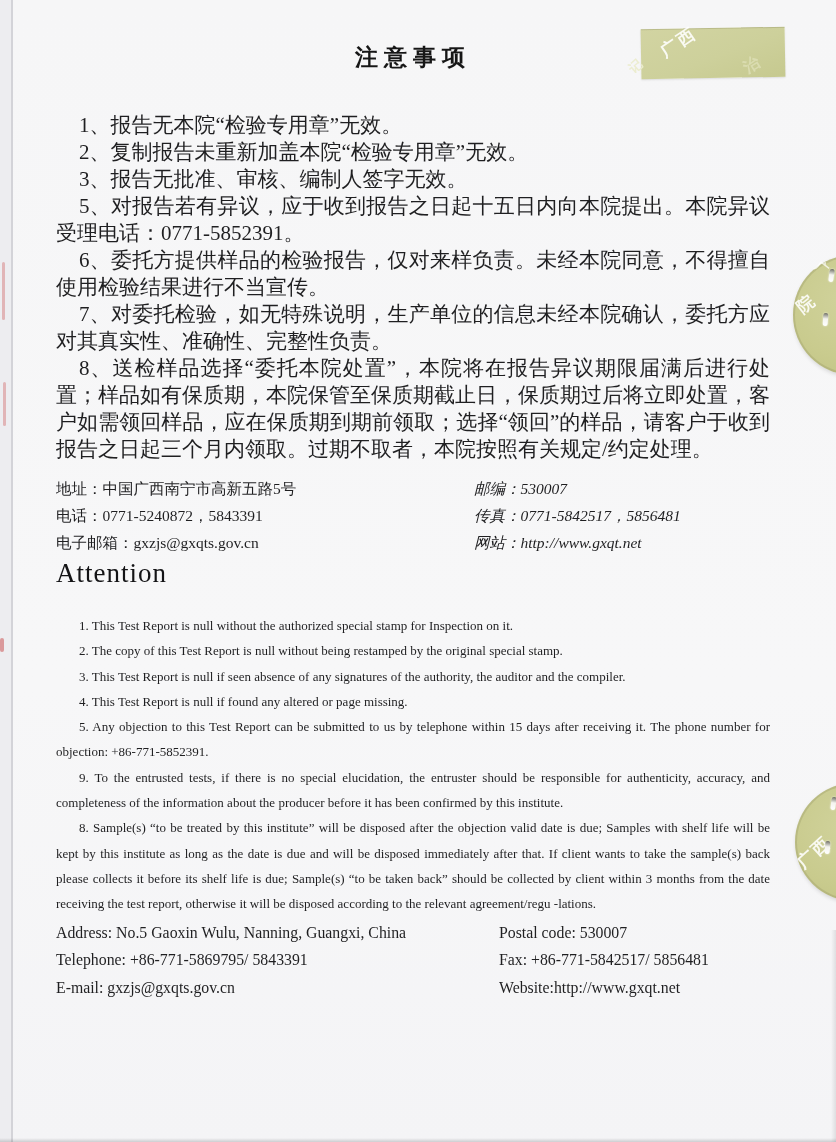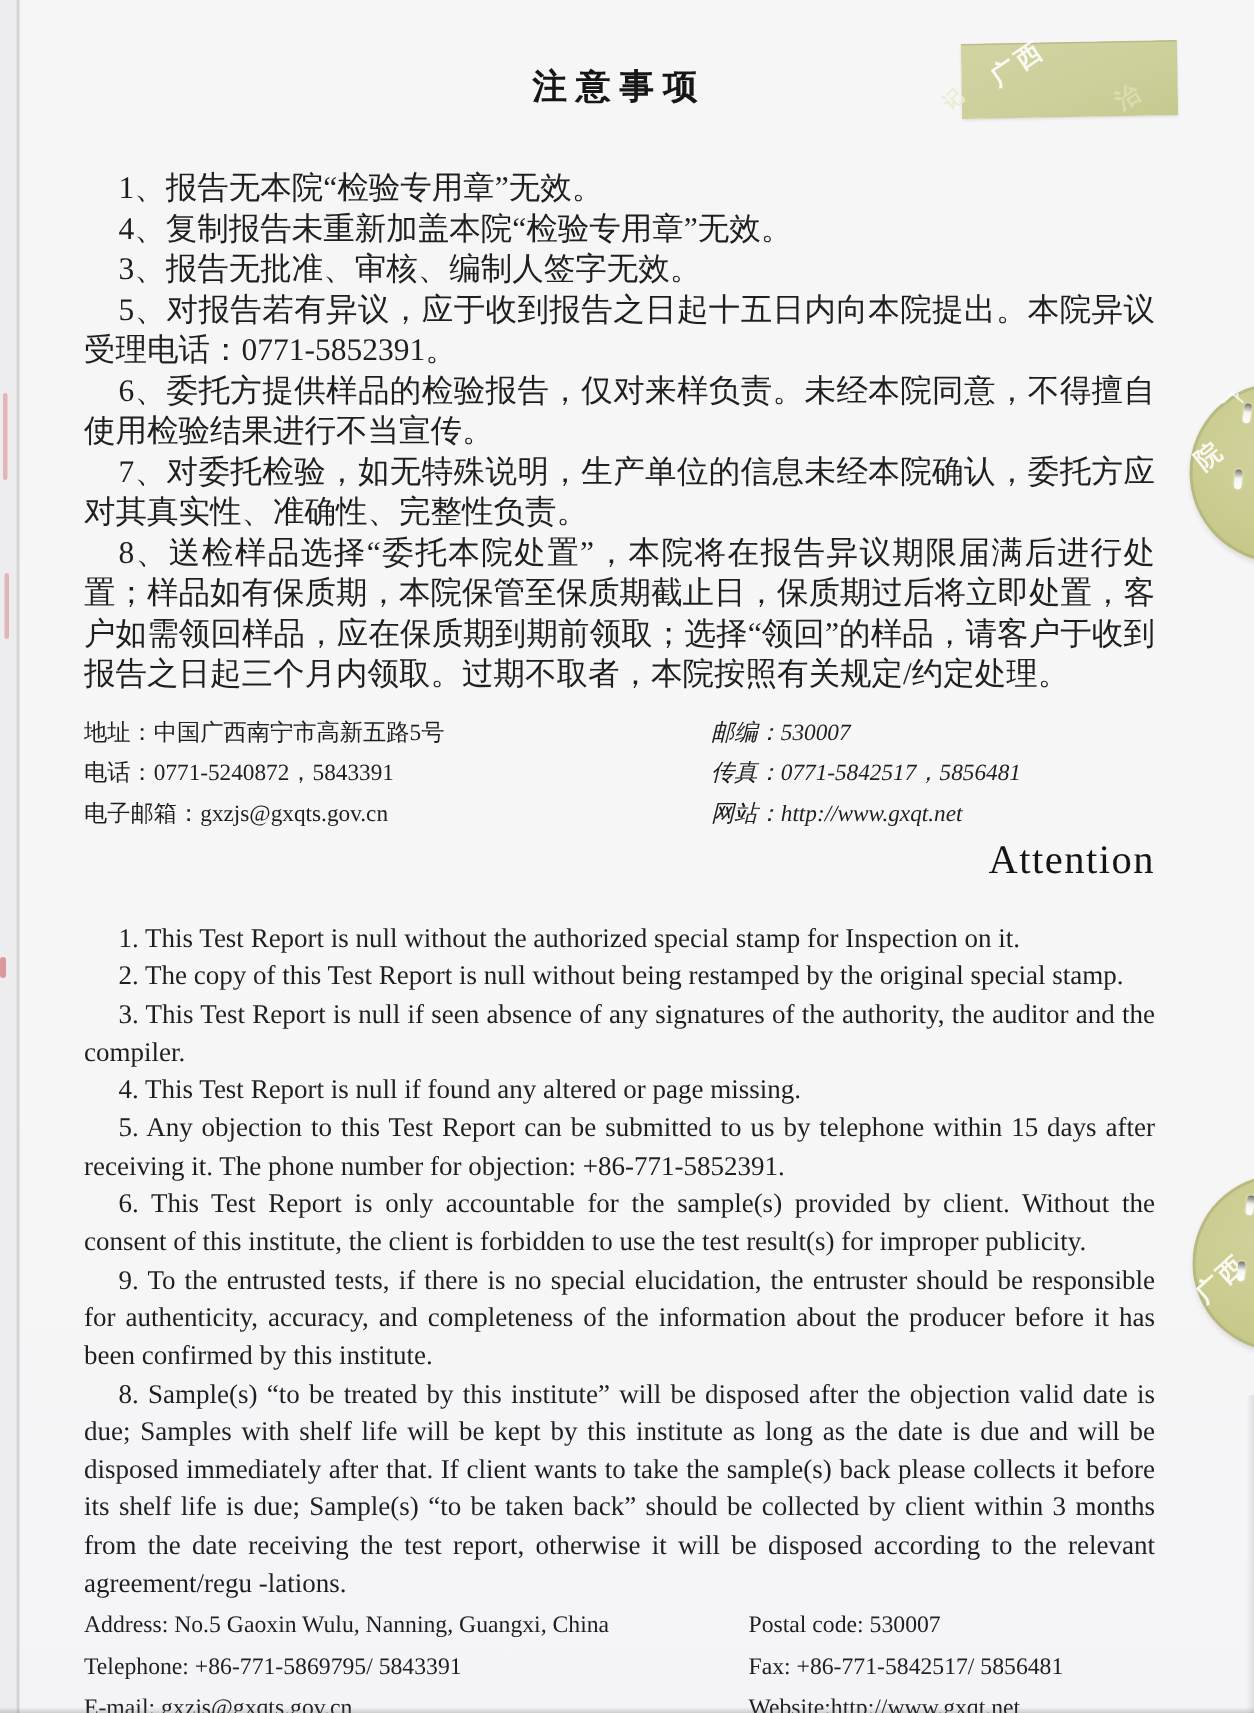--- a/index.html
+++ b/index.html
@@ -52,28 +52,28 @@
   .zh-notes { margin-top: 39px; font-size: 21px; line-height: 27px; text-align: justify; }
   .zh-notes p { text-indent: 23px; }
 
   .contact-zh { margin-top: 12px; font-size: 15.5px; line-height: 27px; }
   .contact-row { display: flex; }
   .contact-zh .cl { width: 418px; }
   .contact-zh .cr { flex: 1; font-style: italic; }
 
   .title-en {
     margin-top: 2px;
-    text-align: right;
+    text-align: left;
     font-size: 27px;
     font-weight: 400;
     letter-spacing: 1px;
     color: #141416;
   }
 
-  .en-notes { margin-top: 24px; font-size: 18px; line-height: 25.3px; text-align: justify; }
+  .en-notes { margin-top: 24px; font-size: 13px; line-height: 25.3px; text-align: justify; }
   .en-notes p { text-indent: 23px; }
 
   .contact-en { margin-top: 2px; font-size: 15.8px; line-height: 27.5px; }
   .contact-en .cl { width: 443px; }
   .contact-en .cr { flex: 1; }
 
   
   .sticker-rect {
     position: absolute; left: 641px; top: 28px; width: 144px; height: 50px;
     background: linear-gradient(160deg, #d2d4a2 0%, #cdd09b 55%, #c6c98f 100%);
@@ -122,21 +122,21 @@
   <div class="red-mark m1"></div>
   <div class="red-mark m2"></div>
   <div class="red-mark m3"></div>
 
   <div class="content">
 
     <h1 class="title-zh">注意事项</h1>
 
     <div class="zh-notes">
       <p>1、报告无本院“检验专用章”无效。</p>
-      <p>4、复制报告未重新加盖本院“检验专用章”无效。</p>
+      <p>2、复制报告未重新加盖本院“检验专用章”无效。</p>
       <p>3、报告无批准、审核、编制人签字无效。</p>
       <p>5、对报告若有异议，应于收到报告之日起十五日内向本院提出。本院异议受理电话：0771-5852391。</p>
       <p>6、委托方提供样品的检验报告，仅对来样负责。未经本院同意，不得擅自使用检验结果进行不当宣传。</p>
       <p>7、对委托检验，如无特殊说明，生产单位的信息未经本院确认，委托方应对其真实性、准确性、完整性负责。</p>
       <p>8、送检样品选择“委托本院处置”，本院将在报告异议期限届满后进行处置；样品如有保质期，本院保管至保质期截止日，保质期过后将立即处置，客户如需领回样品，应在保质期到期前领取；选择“领回”的样品，请客户于收到报告之日起三个月内领取。过期不取者，本院按照有关规定/约定处理。</p>
     </div>
 
     <div class="contact-zh">
       <div class="contact-row">
         <span class="cl">地址：中国广西南宁市高新五路5号</span>
@@ -153,21 +153,20 @@
     </div>
 
     <h2 class="title-en">Attention</h2>
 
     <div class="en-notes">
       <p>1. This Test Report is null without the authorized special stamp for Inspection on it.</p>
       <p>2. The copy of this Test Report is null without being restamped by the original special stamp.</p>
       <p>3. This Test Report is null if seen absence of any signatures of the authority, the auditor and the compiler.</p>
       <p>4. This Test Report is null if found any altered or page missing.</p>
       <p>5. Any objection to this Test Report can be submitted to us by telephone within 15 days after receiving it. The phone number for objection: +86-771-5852391.</p>
-      <p>6. This Test Report is only accountable for the sample(s) provided by client. Without the consent of this institute, the client is forbidden to use the test result(s) for improper publicity.</p>
       <p>9. To the entrusted tests, if there is no special elucidation, the entruster should be responsible for authenticity, accuracy, and completeness of the information about the producer before it has been confirmed by this institute.</p>
       <p>8. Sample(s) “to be treated by this institute” will be disposed after the objection valid date is due; Samples with shelf life will be kept by this institute as long as the date is due and will be disposed immediately after that. If client wants to take the sample(s) back please collects it before its shelf life is due; Sample(s) “to be taken back” should be collected by client within 3 months from the date receiving the test report, otherwise it will be disposed according to the relevant agreement/regu -lations.</p>
     </div>
 
     <div class="contact-en">
       <div class="contact-row">
         <span class="cl">Address: No.5 Gaoxin Wulu, Nanning, Guangxi, China</span>
         <span class="cr">Postal code: 530007</span>
       </div>
       <div class="contact-row">

